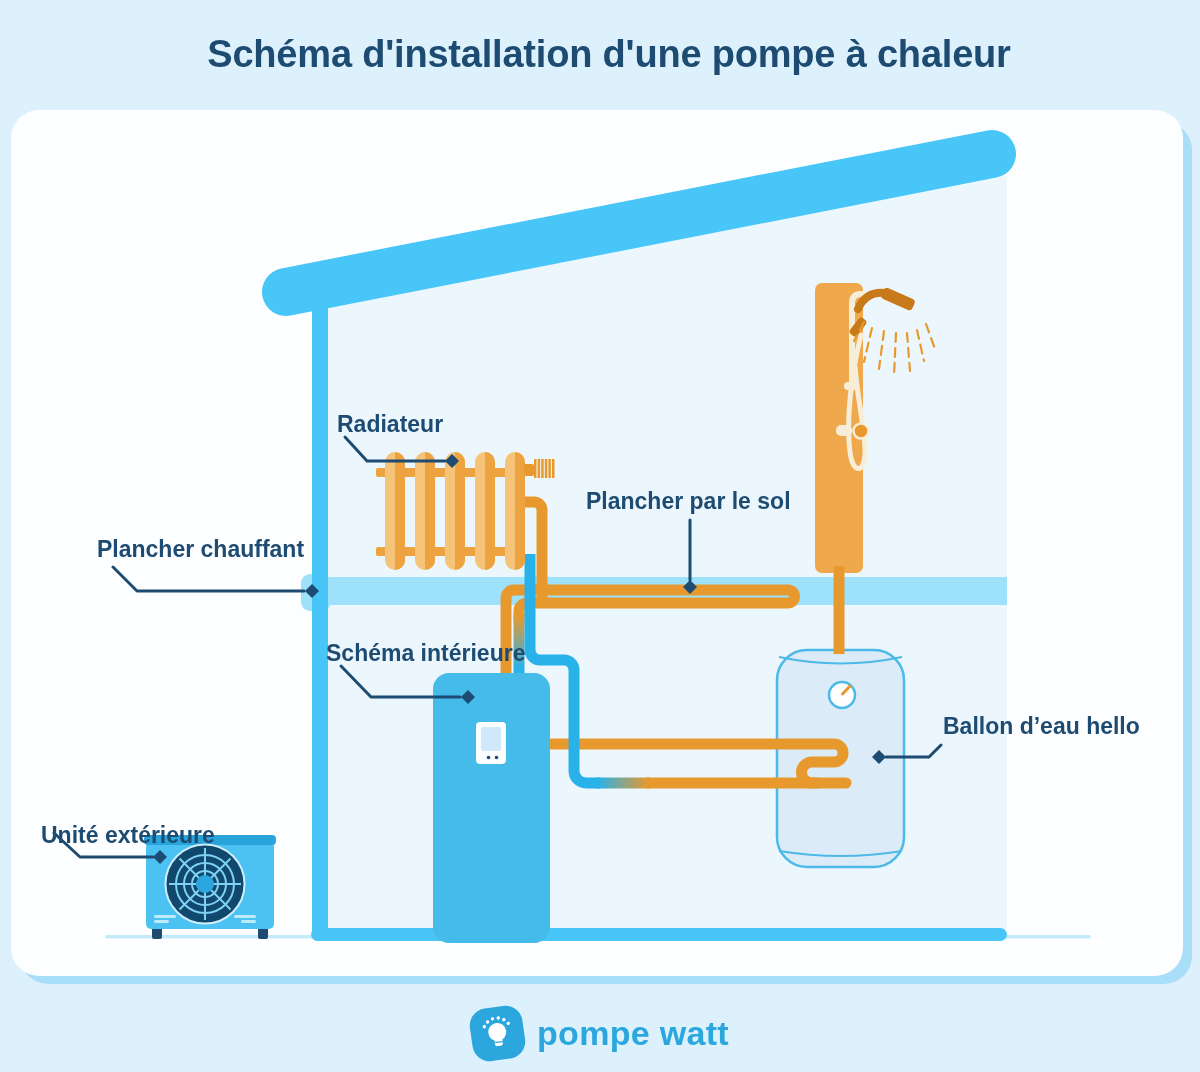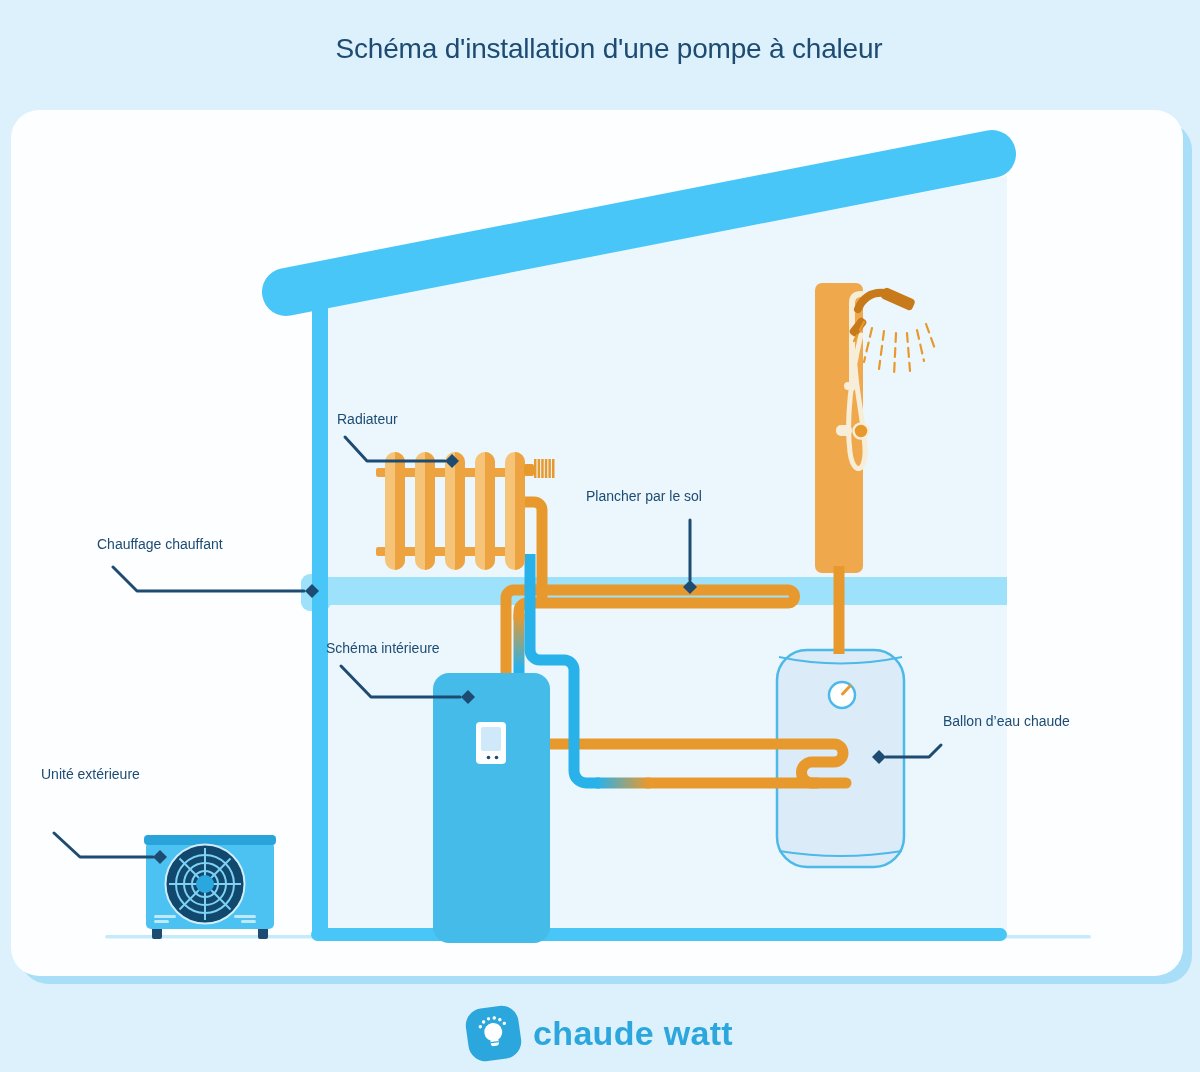--- a/index.html
+++ b/index.html
@@ -10,22 +10,22 @@
     --out-body:#4cc2f2; --out-top:#28a4da; --fan-dark:#11486e; --fan-light:#7fd2f3; --hub:#2aa7de;
     --tank-fill:#dbecf8; --tank-stroke:#4cb9e8;
     --shower:#efa94c; --shower-dark:#c87a1a; --cream:#f7eed9;
     --brand:#2ba7de; --ground:#c5ebfb;
   }
   *{margin:0;padding:0;box-sizing:border-box}
   body{font-family:"Liberation Sans","DejaVu Sans",sans-serif;background:var(--bg);}
   .page{position:relative;width:1200px;height:1072px;background:var(--bg);overflow:hidden}
   svg.scene{position:absolute;left:0;top:0;z-index:1}
   .title{position:absolute;left:18px;right:0;top:33px;z-index:2;text-align:center;
-         font-size:28px;font-weight:normal;color:var(--navy);letter-spacing:-.2px}
-  .lbl{position:absolute;z-index:2;font-size:14px;font-weight:normal;color:var(--navy);white-space:nowrap}
+         font-size:38px;font-weight:bold;color:var(--navy);letter-spacing:-.2px}
+  .lbl{position:absolute;z-index:2;font-size:23px;font-weight:bold;color:var(--navy);white-space:nowrap}
   .footer{position:absolute;left:0;right:0;top:1007px;z-index:2;display:flex;justify-content:center;align-items:center;gap:13px}
   .logo-badge{display:block;width:53px;height:53px;border-radius:17px;background:var(--brand);transform:rotate(-8deg)}
   .brand-text{font-size:34px;font-weight:bold;color:var(--brand);letter-spacing:.3px}
   .ln{stroke:var(--navy);stroke-width:3;fill:none;stroke-linecap:round;stroke-linejoin:round}
   .dm{fill:var(--navy)}
   .po{stroke:var(--orange);stroke-width:11;fill:none}
   .pb{stroke:var(--pipe-blue);stroke-width:11;fill:none}
 </style>
 </head>
 <body>
@@ -192,37 +192,37 @@
         <path class="dm" d="M468 690 L475 697 L468 704 L461 697 Z"></path>
       <path class="ln" d="M54 833 L80 857 H153"></path>
         <path class="dm" d="M160 850 L167 857 L160 864 L153 857 Z"></path>
       <path class="ln" d="M941 745 L929 757 H886"></path>
         <path class="dm" d="M879 750 L886 757 L879 764 L872 757 Z"></path>
     </g>
   </svg>
 
   <div class="lbl" style="left:337px;top:411px">Radiateur</div>
   <div class="lbl" style="left:586px;top:488px">Plancher par le sol</div>
-  <div class="lbl" style="left:97px;top:536px">Chauffage chauffant</div>
+  <div class="lbl" style="left:97px;top:536px">Plancher chauffant</div>
   <div class="lbl" style="left:326px;top:640px">Schéma intérieure</div>
-  <div class="lbl" style="left:41px;top:766px">Unité extérieure</div>
-  <div class="lbl" style="left:943px;top:713px">Ballon d’eau chaude</div>
+  <div class="lbl" style="left:41px;top:822px">Unité extérieure</div>
+  <div class="lbl" style="left:943px;top:713px">Ballon d’eau hello</div>
 
   <div class="footer">
     <span class="logo-badge">
       <svg width="53" height="53" viewBox="0 0 53 53">
         <circle cx="26.5" cy="25" r="9" fill="#ffffff"></circle>
         <path d="M22.5 33 h8 v3.5 a2.5 2.5 0 0 1 -2.5 2.5 h-3 a2.5 2.5 0 0 1 -2.5 -2.5 Z" fill="#ffffff"></path>
         <line x1="22.5" y1="35.2" x2="30.5" y2="35.2" stroke="var(--brand)" stroke-width="1.3"></line>
         <g fill="#ffffff">
           <circle cx="38.6" cy="18" r="1.7"></circle>
             <circle cx="34.7" cy="13.7" r="1.7"></circle>
           <circle cx="29.4" cy="11.3" r="1.7"></circle>
             <circle cx="23.6" cy="11.3" r="1.7"></circle>
           <circle cx="18.3" cy="13.7" r="1.7"></circle>
             <circle cx="14.4" cy="18" r="1.7"></circle>
         </g>
       </svg>
     </span>
-    <span class="brand-text">chaude watt</span>
+    <span class="brand-text">pompe watt</span>
   </div>
 
 </div>
 
 </body></html>

